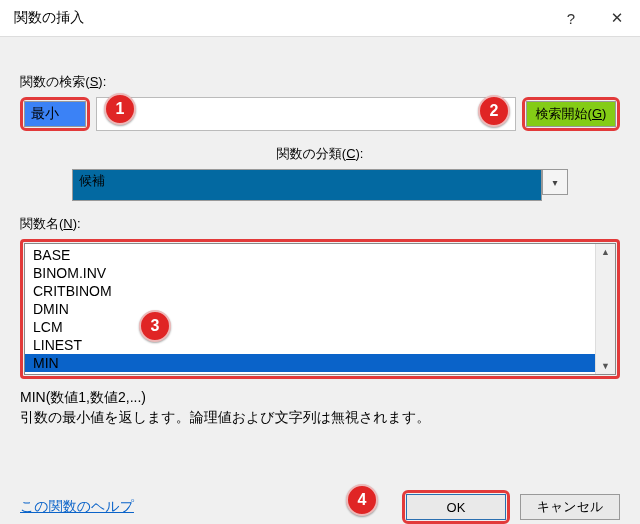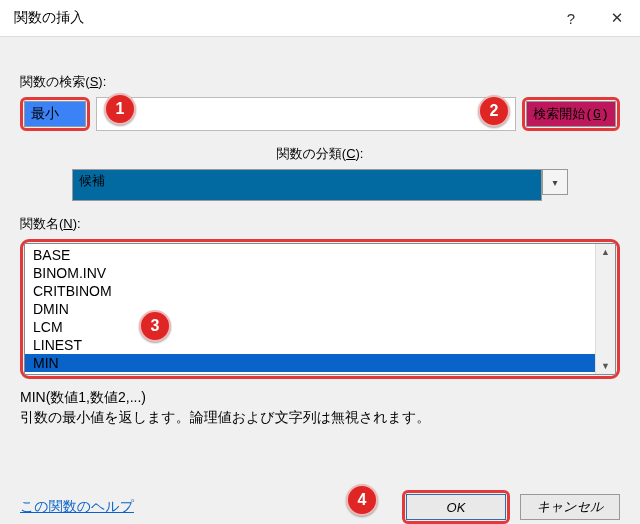--- a/index.html
+++ b/index.html
@@ -51,22 +51,22 @@
     background: #fff;
   }
   .go-btn-wrap {
     border: 3px solid #e23a3a;
     border-radius: 6px;
     padding: 1px;
   }
   .go-btn {
     height: 26px; width: 90px;
     border: 1px solid #999;
-    background: #be185d;
-    font-family: Liberation Mono, monospace; font-size: 13px;
+    background: #84cc16;
+    font-family: Liberation Sans, sans-serif; font-size: 13px;
     cursor: pointer;
   }
   .cat-row {
     display: flex; align-items: center;
     margin-top: 14px; gap: 6px; flex-direction: column;
   }
   .cat-select {
     height: 26px; width: 440px;
     border: 1px solid #999;
     background: #0369a1;
@@ -77,21 +77,21 @@
   .cat-arrow {
     width: 24px; height: 24px;
     border: 1px solid #999;
     background: #f4f4f4;
     display: flex; align-items: center; justify-content: center;
     font-size: 10px; color: #444;
   }
   .listbox-wrap {
     margin-top: 6px;
     border: 3px solid #e23a3a;
-    border-radius: 9px;
+    border-radius: 4px;
     padding: 1px;
   }
   .listbox {
     position: relative;
     border: 1px solid #888;
     background: #fff;
     height: 130px;
     display: flex;
   }
   .listbox ul {
@@ -132,21 +132,20 @@
     border-radius: 6px;
     padding: 1px;
     margin-right: 10px;
   }
   .btn {
     height: 26px; width: 100px;
     border: 1px solid #999;
     background: #e9e9e9;
     font-family: inherit; font-size: 13px;
     cursor: pointer;
-    font-style: italic;
   }
   .ok-btn {
     border: 1px solid #2a6fb0;
   }
   .badge {
     position: absolute;
     width: 28px; height: 28px; border-radius: 50%;
     background: #e02525;
     border: 2px solid #edb9b9;
     box-shadow: 0 1px 2px rgba(0,0,0,.35);

